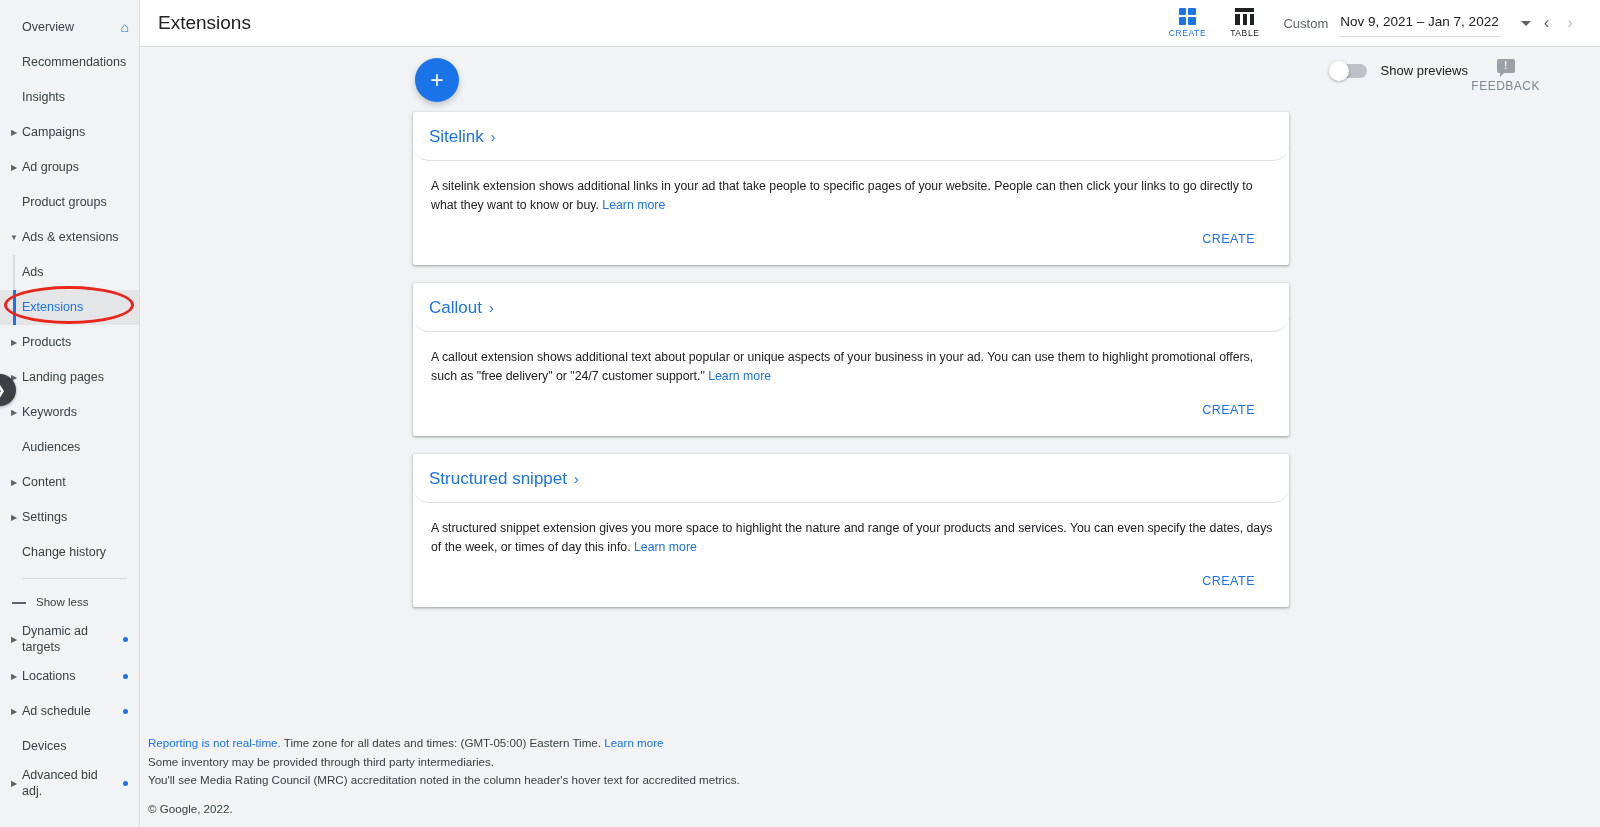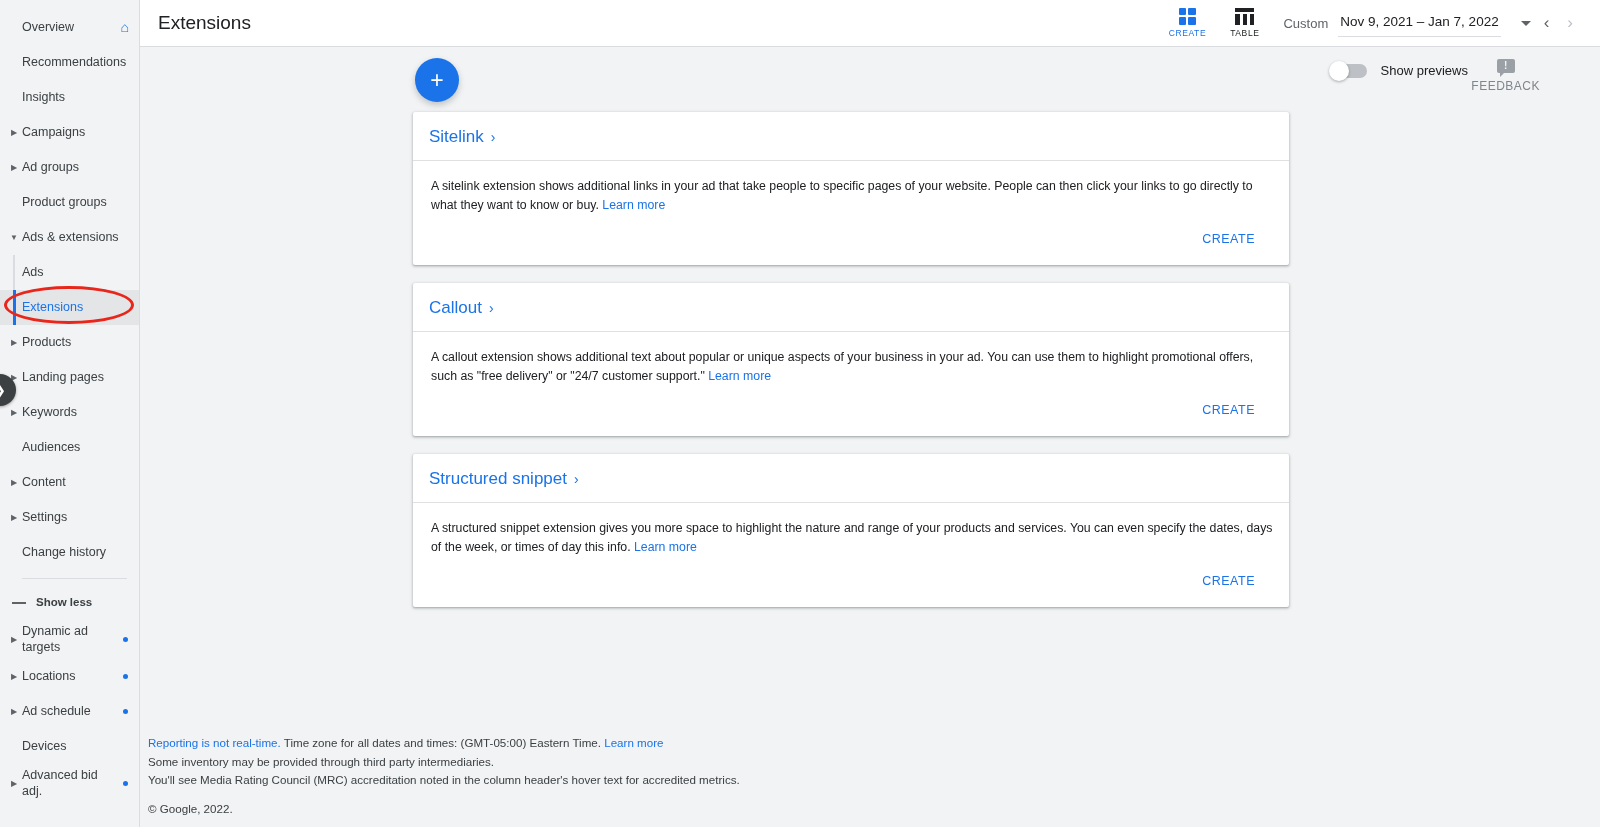--- a/index.html
+++ b/index.html
@@ -51,21 +51,21 @@
   }
   .nav-item.selected {
     background: #e4e5e7;
     color: #1a73e8;
   }
   .nav-item.selected::before {
     content: ""; position: absolute; left: 13px; top: 0; bottom: 0;
     width: 3px; background: #1a73e8;
   }
   .nav-sep { height: 1px; background: #dadce0; margin: 8px 12px 6px 22px; }
-  .nav-item.show-less { color: #3c4043; font-size: 11.5px; font-weight: 700; }
+  .nav-item.show-less { color: #3c4043; font-size: 11.5px; font-weight: 400; }
   .nav-item.show-less .minus {
     width: 14px; min-width:14px; margin-right: 10px; margin-left:4px;
     border-top: 2px solid #5f6368;
   }
 
   
   .expand-handle {
     position: absolute; left: -16px; top: 374px;
     width: 32px; height: 32px; border-radius: 50%;
     background: #3c4043; color: #fff;
@@ -178,20 +178,21 @@
   
   .cards { position: absolute; left: 273px; top: 65px; width: 876px; }
   .card {
     background: #fff; border-radius: 2px;
     box-shadow: 0 1px 2px rgba(60,64,67,.3), 0 1px 3px 1px rgba(60,64,67,.15);
     margin-bottom: 18px;
   }
   .card-head {
     padding: 15px 16px 13px 16px;
     border-bottom: 1px solid #e0e0e0;
+    border-radius: 16px;
   }
   .card-title {
     font-size: 17px; color: #1a73e8; cursor: pointer;
     display: inline-flex; align-items: center; gap: 7px;
   }
   .card-title .chev { font-size: 14px; }
   .card-body { padding: 16px 8px 4px 18px; }
   .card-desc { font-size: 12.3px; color: #202124; line-height: 1.55; }
   .learn-more { color: #1a73e8; cursor: pointer; }
   .card-actions { padding: 10px 28px 18px 18px; text-align: right; }

